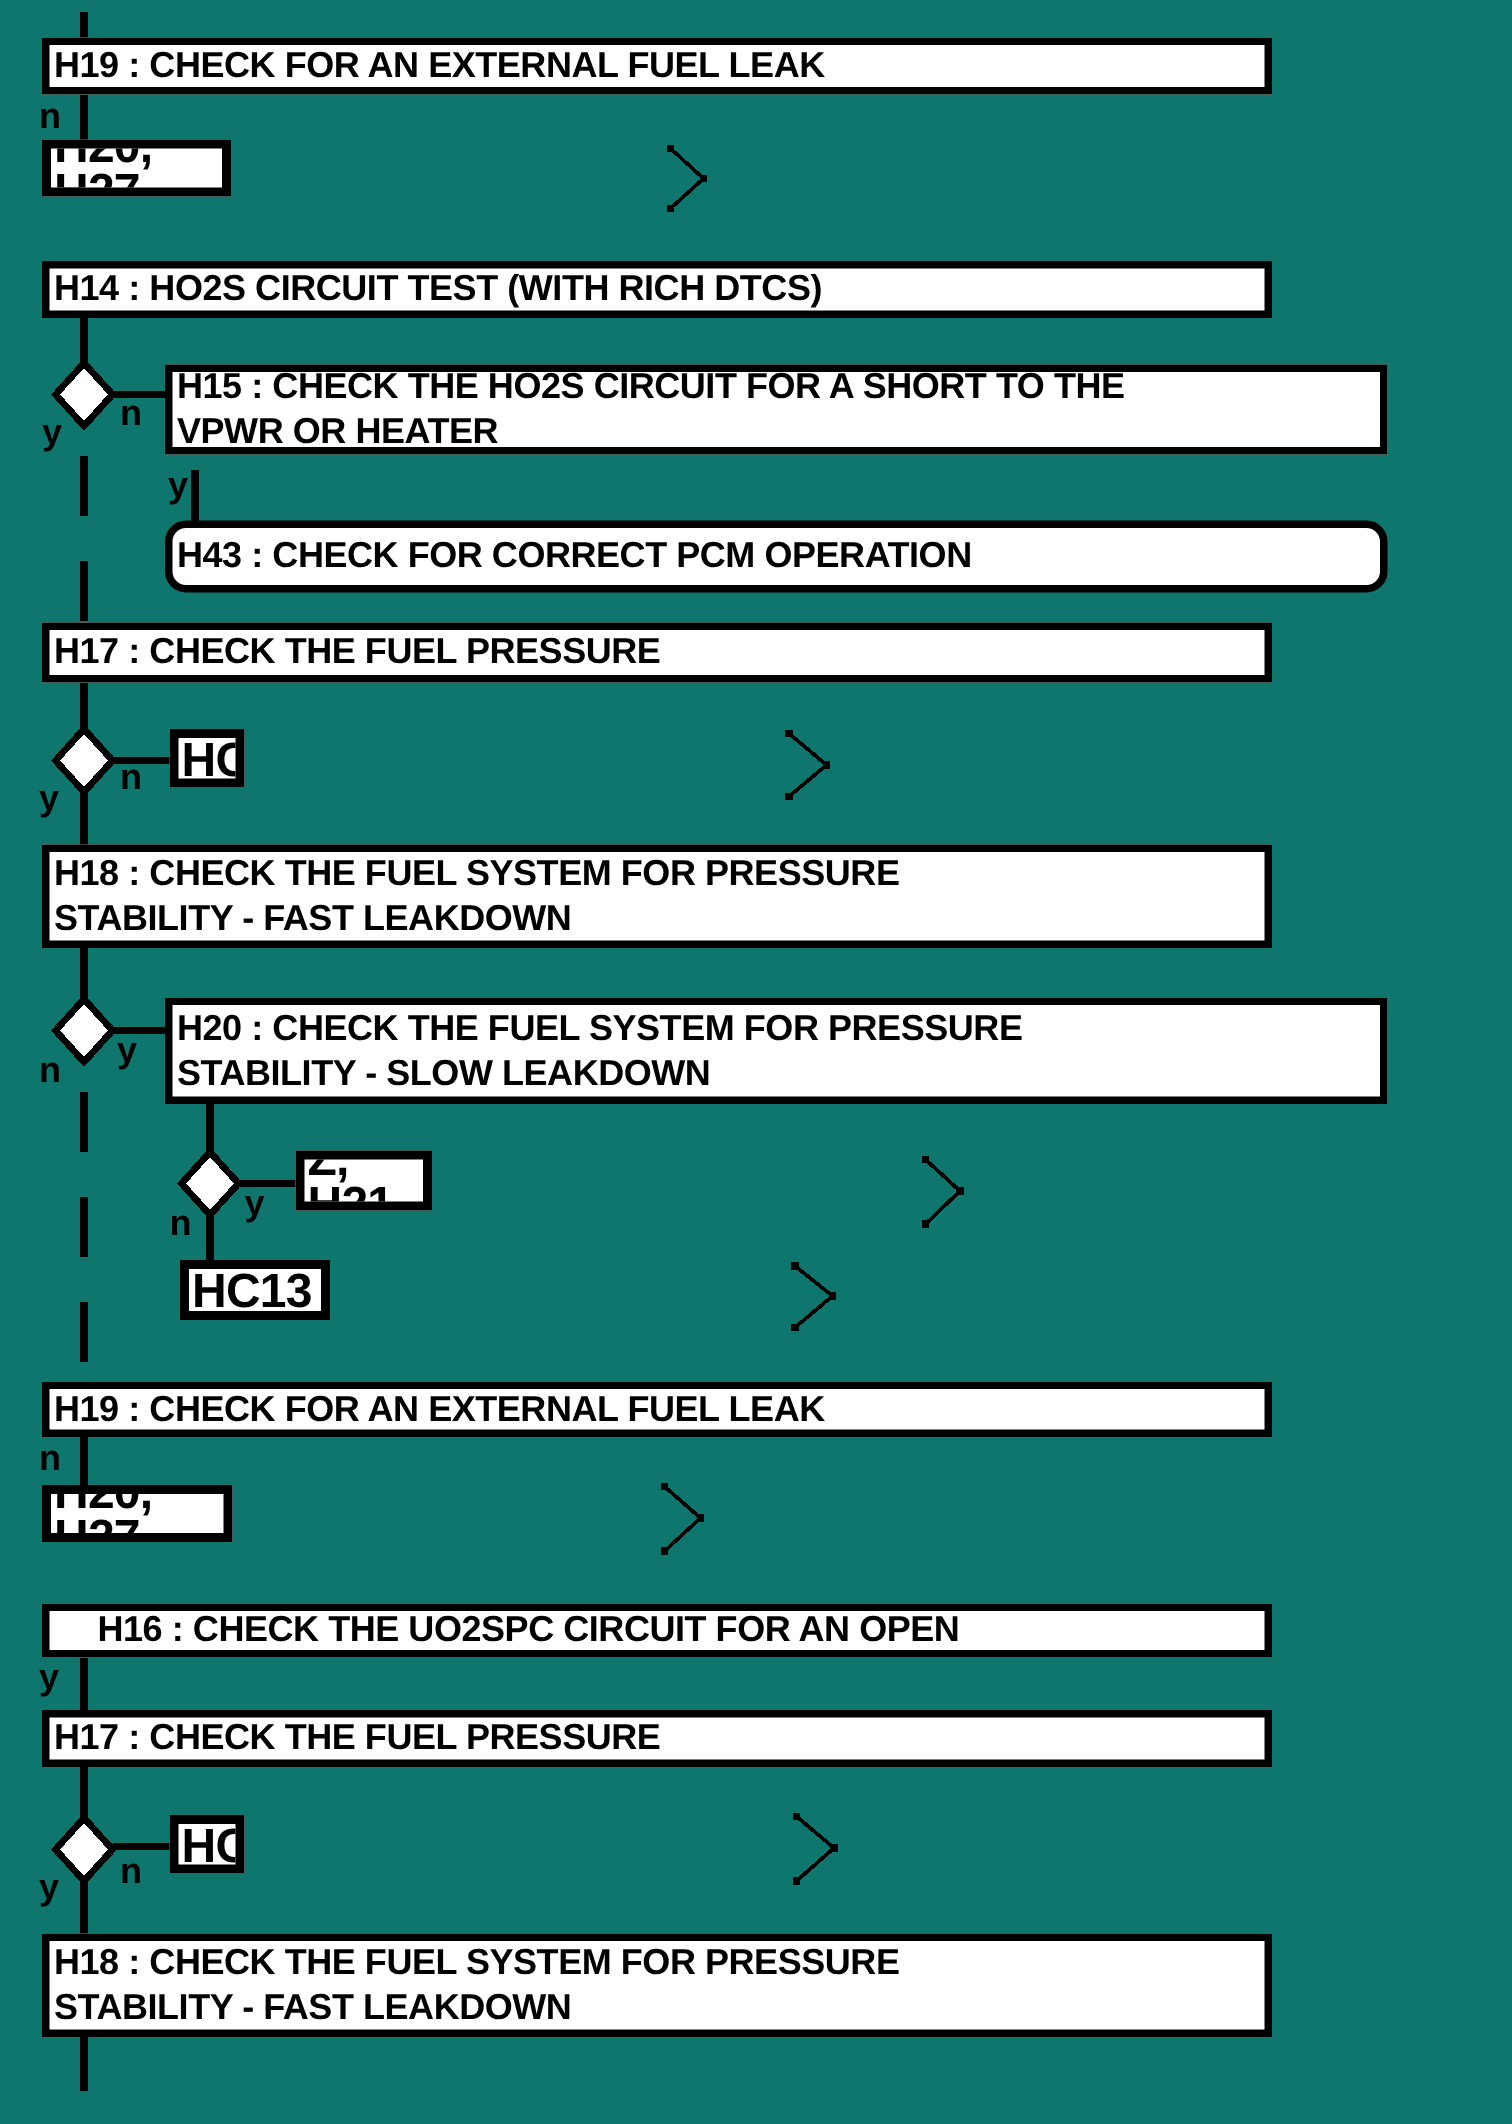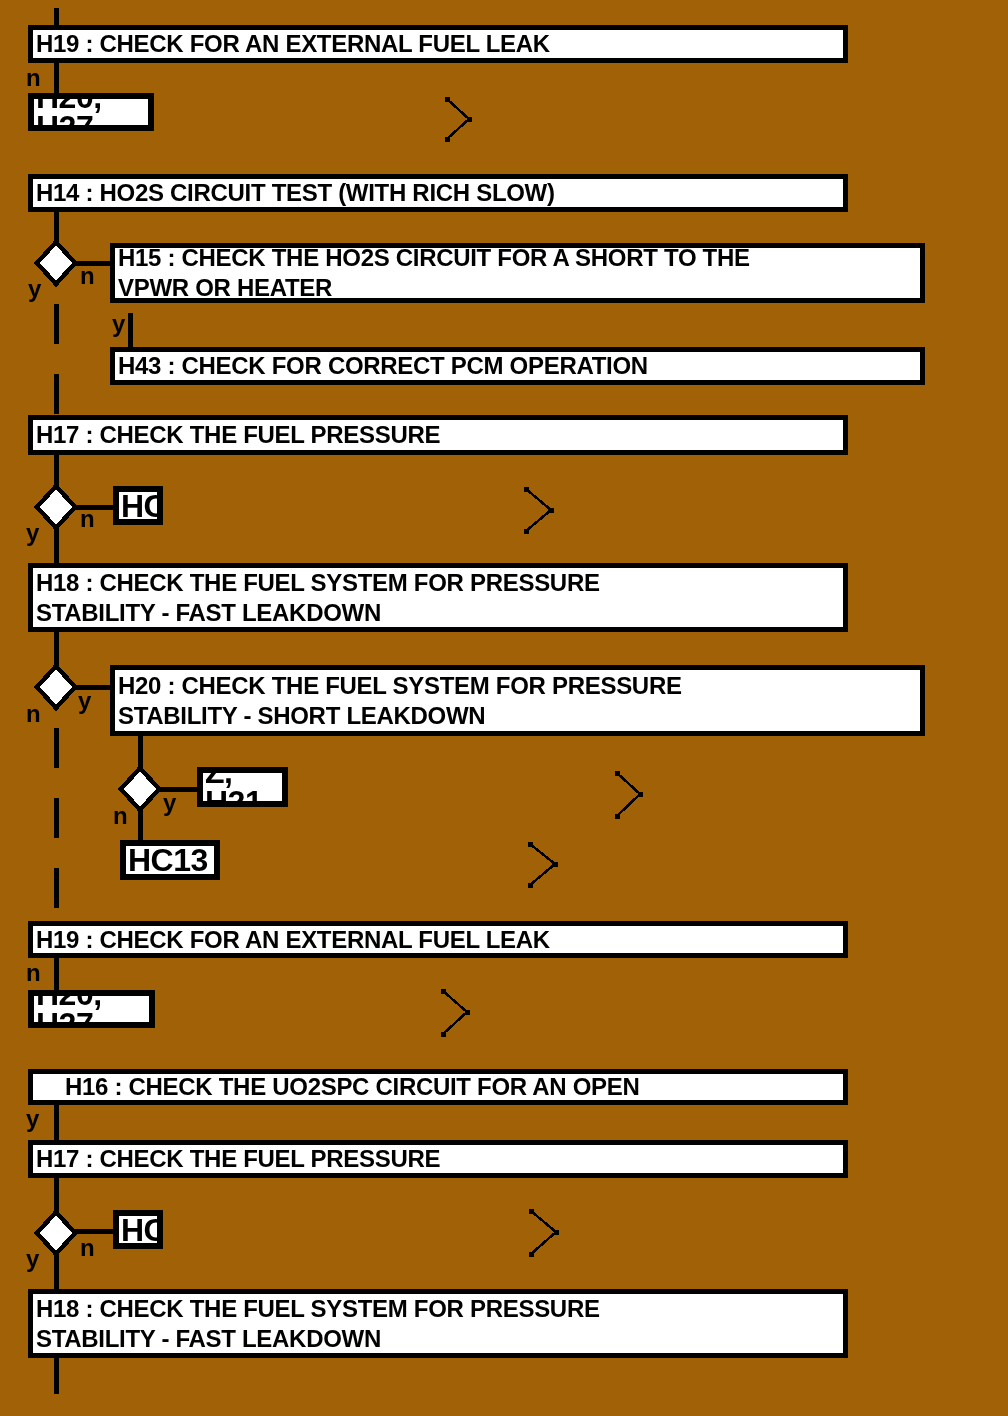--- a/index.html
+++ b/index.html
@@ -1,20 +1,20 @@
 <!DOCTYPE html>
 <html><head>
 <meta charset="utf-8">
 <style>
   html, body { margin: 0; padding: 0; background: #ffffff; }
   .canvas {
     position: relative;
     width: 1008px;
     height: 1416px;
-    background: #a16207;
+    background: #0f766e;
     font-family: "Liberation Sans", "DejaVu Sans", sans-serif;
     overflow: hidden;
   }
   .wires {
     position: absolute;
     left: 0; top: 0;
     width: 1008px; height: 1416px;
   }
   .box {
     position: absolute;
@@ -130,44 +130,44 @@
   </svg>
 
   <div class="box wide" style="top:25px;height:38px;">
     <span>H19 : CHECK FOR AN EXTERNAL FUEL LEAK</span>
   </div>
   <div class="box terminal" style="left:28px;top:93px;width:126px;height:38px;">
     <span>H20, H27</span>
   </div>
 
   <div class="box wide" style="top:174px;height:38px;">
-    <span>H14 : HO2S CIRCUIT TEST (WITH RICH SLOW)</span>
+    <span>H14 : HO2S CIRCUIT TEST (WITH RICH DTCS)</span>
   </div>
   <div class="box indent" style="top:243px;height:60px;">
     <span>H15 : CHECK THE HO2S CIRCUIT FOR A SHORT TO THE
 VPWR OR HEATER</span>
   </div>
-  <div class="box indent" style="top:347px;height:38px;">
+  <div class="box indent" style="top:347px;height:48px;border-radius:14px;">
     <span>H43 : CHECK FOR CORRECT PCM OPERATION</span>
   </div>
 
   <div class="box wide" style="top:415px;height:40px;">
     <span>H17 : CHECK THE FUEL PRESSURE</span>
   </div>
   <div class="box terminal" style="left:113px;top:486px;width:50px;height:39px;">
     <span>HC</span>
   </div>
 
   <div class="box wide" style="top:563px;height:69px;">
     <span>H18 : CHECK THE FUEL SYSTEM FOR PRESSURE
 STABILITY - FAST LEAKDOWN</span>
   </div>
   <div class="box indent" style="top:665px;height:71px;">
     <span>H20 : CHECK THE FUEL SYSTEM FOR PRESSURE
-STABILITY - SHORT LEAKDOWN</span>
+STABILITY - SLOW LEAKDOWN</span>
   </div>
   <div class="box terminal" style="left:197px;top:767px;width:91px;height:40px;">
     <span>Z, H21</span>
   </div>
   <div class="box terminal" style="left:120px;top:840px;width:100px;height:40px;">
     <span>HC13</span>
   </div>
 
   <div class="box wide" style="top:921px;height:37px;">
     <span>H19 : CHECK FOR AN EXTERNAL FUEL LEAK</span>

